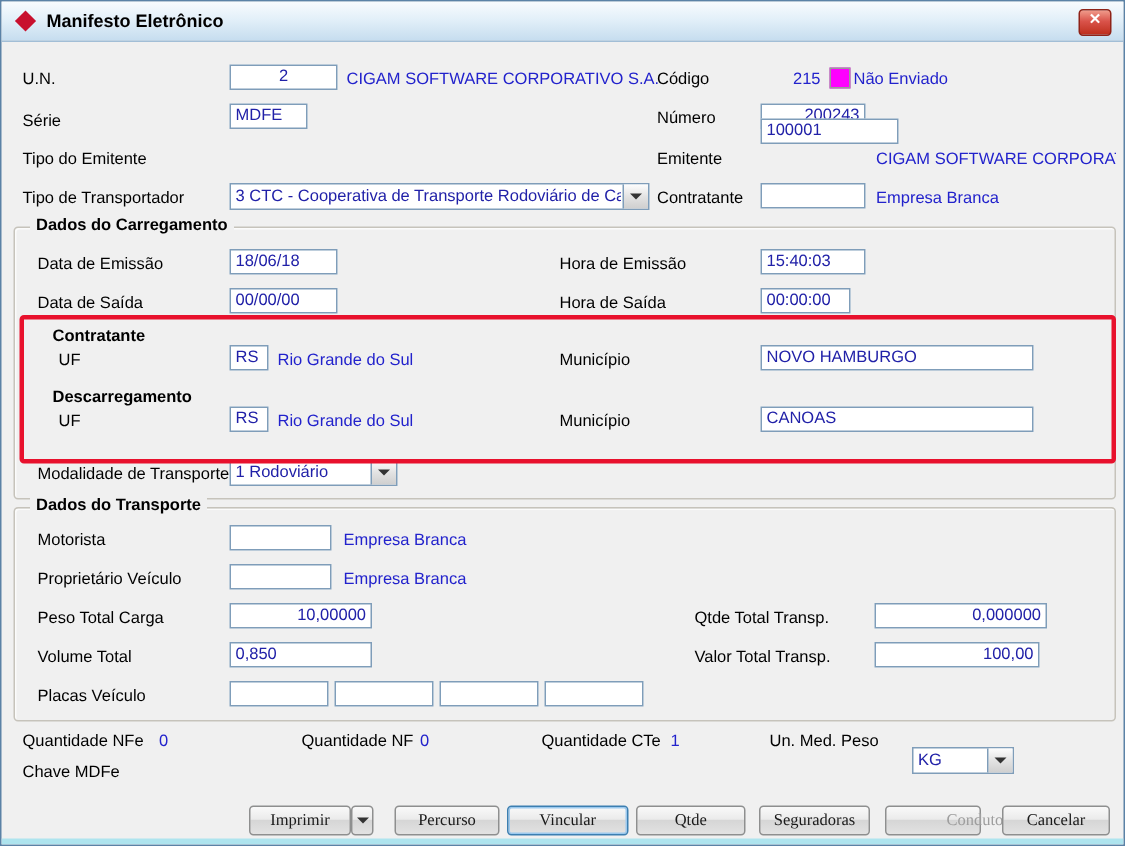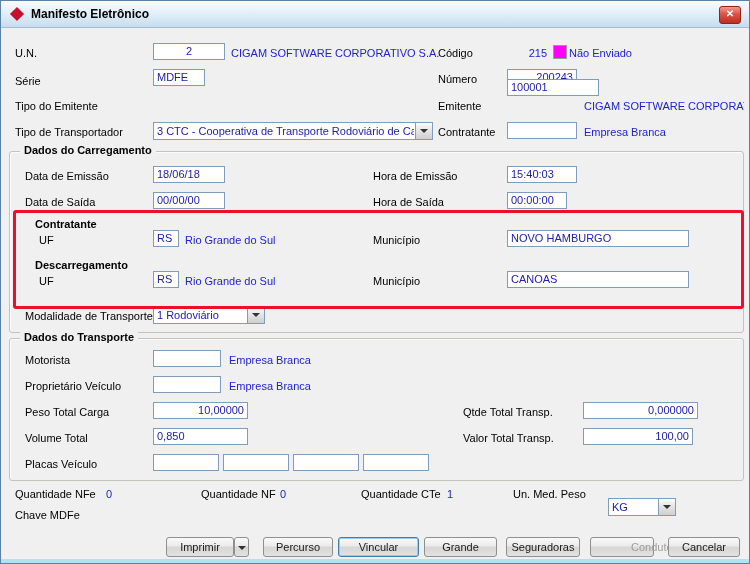--- a/index.html
+++ b/index.html
@@ -44,21 +44,21 @@
               box-shadow:inset 1px 1px 0 rgba(255,255,255,.75); }
   .group-title { position:absolute; top:-8px; left:10px; background:#F0F0F0;
                  padding:0 4px; font-weight:bold; white-space:nowrap; }
   
   .annotation { position:absolute; border:3px solid #E8112D; border-radius:3px;
                 z-index:5; pointer-events:none; }
   
   .btn { position:absolute; height:20px; box-sizing:border-box;
          background:linear-gradient(to bottom,#F9F9F9 0%,#EBEBEB 45%,#D6D6D6 50%,#E2E2E2 100%);
          border:1px solid #8E8F8F; border-radius:3px; text-align:center; line-height:18px;
-         font-size:11px; color:#1a1a1a; cursor:pointer; }
+         font-size:11px; color:#1a1a1a; cursor:pointer;font-family:Liberation Serif, serif; }
   .btn.default { border:1px solid #3C7FB1; box-shadow:0 0 0 1px #9CC9EE inset; }
   .btn.disabled { color:#9E9E9E; cursor:default;padding-left:40px; }
   .btn .tri { display:inline-block; vertical-align:middle; }
 </style>
 </head>
 <body>
 
 <div class="window">
 
   <div class="titlebar">
@@ -177,19 +177,19 @@
         <i class="tri"></i>
       </span>
   </div>
 
   <div class="lbl" style="left:14px;top:507px">Chave MDFe</div>
 
   <div class="btn" style="left:165px;top:536px;width:68px">Imprimir</div>
   <div class="btn" style="left:233px;top:536px;width:15px"><i class="tri"></i></div>
   <div class="btn" style="left:262px;top:536px;width:70px">Percurso</div>
   <div class="btn default" style="left:337px;top:536px;width:81px">Vincular</div>
-  <div class="btn" style="left:423px;top:536px;width:73px">Grande</div>
+  <div class="btn" style="left:423px;top:536px;width:73px">Qtde</div>
   <div class="btn" style="left:505px;top:536px;width:74px">Seguradoras</div>
   <div class="btn disabled" style="left:589px;top:536px;width:64px">Condutores</div>
   <div class="btn" style="left:667px;top:536px;width:72px">Cancelar</div>
 
   <div class="bottom-frame"></div>
 </div>
 
 </body></html>

